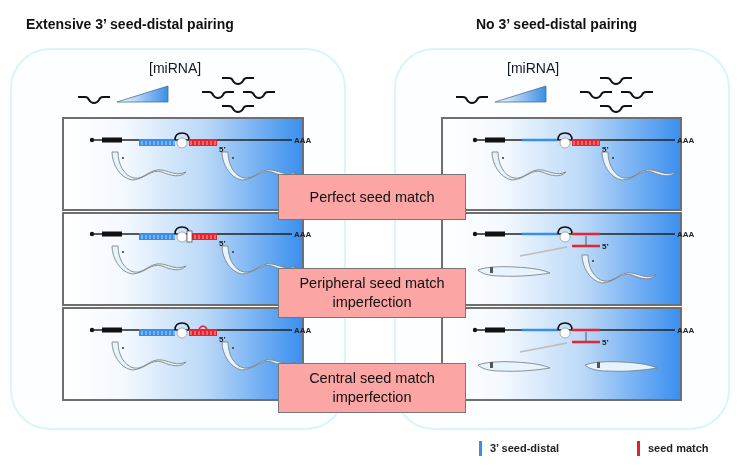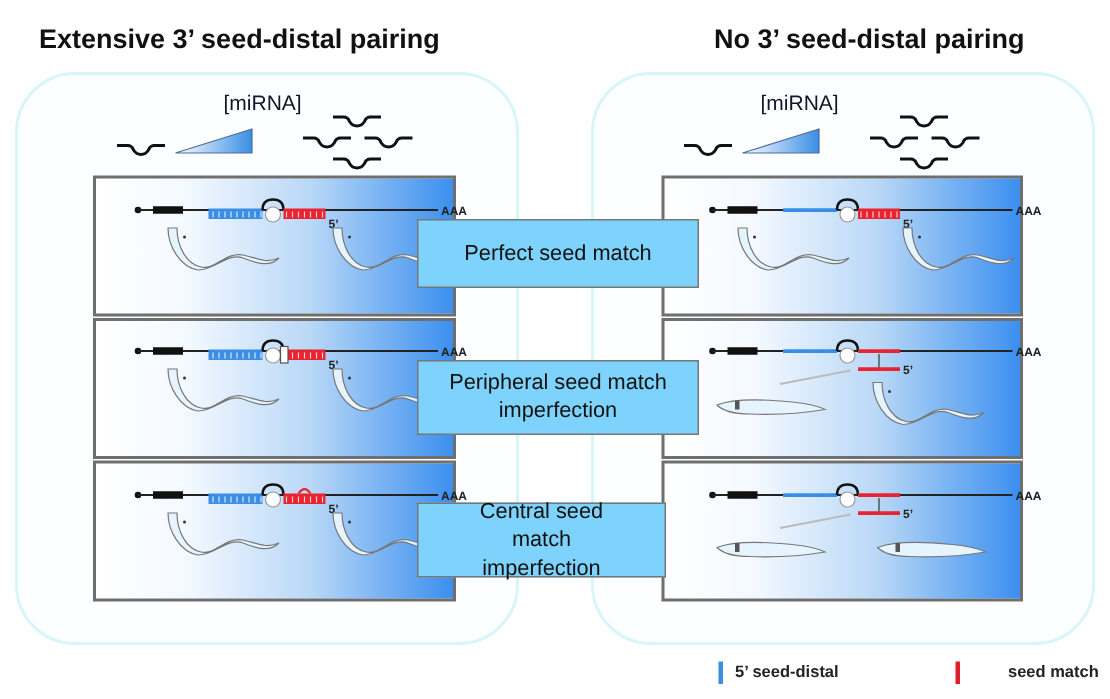--- a/index.html
+++ b/index.html
@@ -1,20 +1,20 @@
 <!DOCTYPE html>
 <html><head>
 <meta charset="utf-8">
 <style>
   html, body { margin:0; padding:0; background:#ffffff; }
   body { width:740px; height:466px; position:relative; overflow:hidden; font-family:"Liberation Sans", sans-serif; }
-  .title { position:absolute; top:16px; font-weight:bold; font-size:18px; color:#111; white-space:nowrap; }
+  .title { position:absolute; top:16px; font-weight:bold; font-size:14px; color:#111; white-space:nowrap; }
   .outer { position:absolute; top:48px; height:382px; border:2px solid #d8f6fa; border-radius:40px; background:#fcfeff; box-sizing:border-box; }
   .row { position:absolute; height:94px; border:2px solid #6f6f6f; box-sizing:border-box; background:linear-gradient(to right, #ffffff 0%, #f4f9ff 25%, #b9d8f7 60%, #3b8fef 100%); }
-  .label-box { position:absolute; background:#7dd3fc; border:1.5px solid #777; box-sizing:border-box; display:flex; align-items:center; justify-content:center; text-align:center; font-size:14.5px; line-height:19px; color:#111; z-index:5; }
+  .label-box { position:absolute; background:#fca5a5; border:1.5px solid #777; box-sizing:border-box; display:flex; align-items:center; justify-content:center; text-align:center; font-size:14.5px; line-height:19px; color:#111; z-index:5;margin-top:28px; }
   .mirna-label { position:absolute; font-size:14px; color:#0f172a; }
   svg.abs { position:absolute; left:0; top:0; overflow:visible; }
   .legend-bar { position:absolute; width:3px; height:15px; }
   .legend-text { position:absolute; font-size:11px; color:#222; font-weight:bold; }
 </style>
 </head>
 <body>
 
 <div class="title" style="left:26px;">Extensive 3’ seed-distal pairing</div>
 <div class="title" style="left:440px;margin-left:36px;">No 3’ seed-distal pairing</div>
@@ -236,18 +236,18 @@
       </g>
       <g>
         <path d="M585 365 c10 -4 30 -4 50 -2 c10 1 18 3 22 5 c-12 2 -30 4 -50 3 c-10 0 -18 -2 -22 -6 z" fill="#e6f4ff" stroke="#777" stroke-width="0.8"></path>
         <rect x="597" y="362" width="3" height="6" fill="#555"></rect>
       </g>
     </g>
 </svg>
 
 <div class="label-box" style="left:278px; top:146px; width:188px; height:46px; padding:0 10px;">Perfect seed match</div>
 <div class="label-box" style="left:278px; top:240px; width:188px; height:50px; padding:0 8px;">Peripheral seed match imperfection</div>
-<div class="label-box" style="left:278px; top:335px; width:166px; height:50px; padding:0 23px;">Central seed match imperfection</div>
+<div class="label-box" style="left:278px; top:335px; width:188px; height:50px; padding:0 23px;">Central seed match imperfection</div>
 
 <div class="legend-bar" style="left:479px; top:441px; background:#3a8ee6;"></div>
-<div class="legend-text" style="left:490px; top:442px;">5’ seed-distal</div>
+<div class="legend-text" style="left:490px; top:442px;">3’ seed-distal</div>
 <div class="legend-bar" style="left:637px; top:441px; background:#e0202a;"></div>
-<div class="legend-text" style="left:648px; top:442px;margin-left:24px;">seed match</div>
+<div class="legend-text" style="left:648px; top:442px;">seed match</div>
 
 </body></html>

